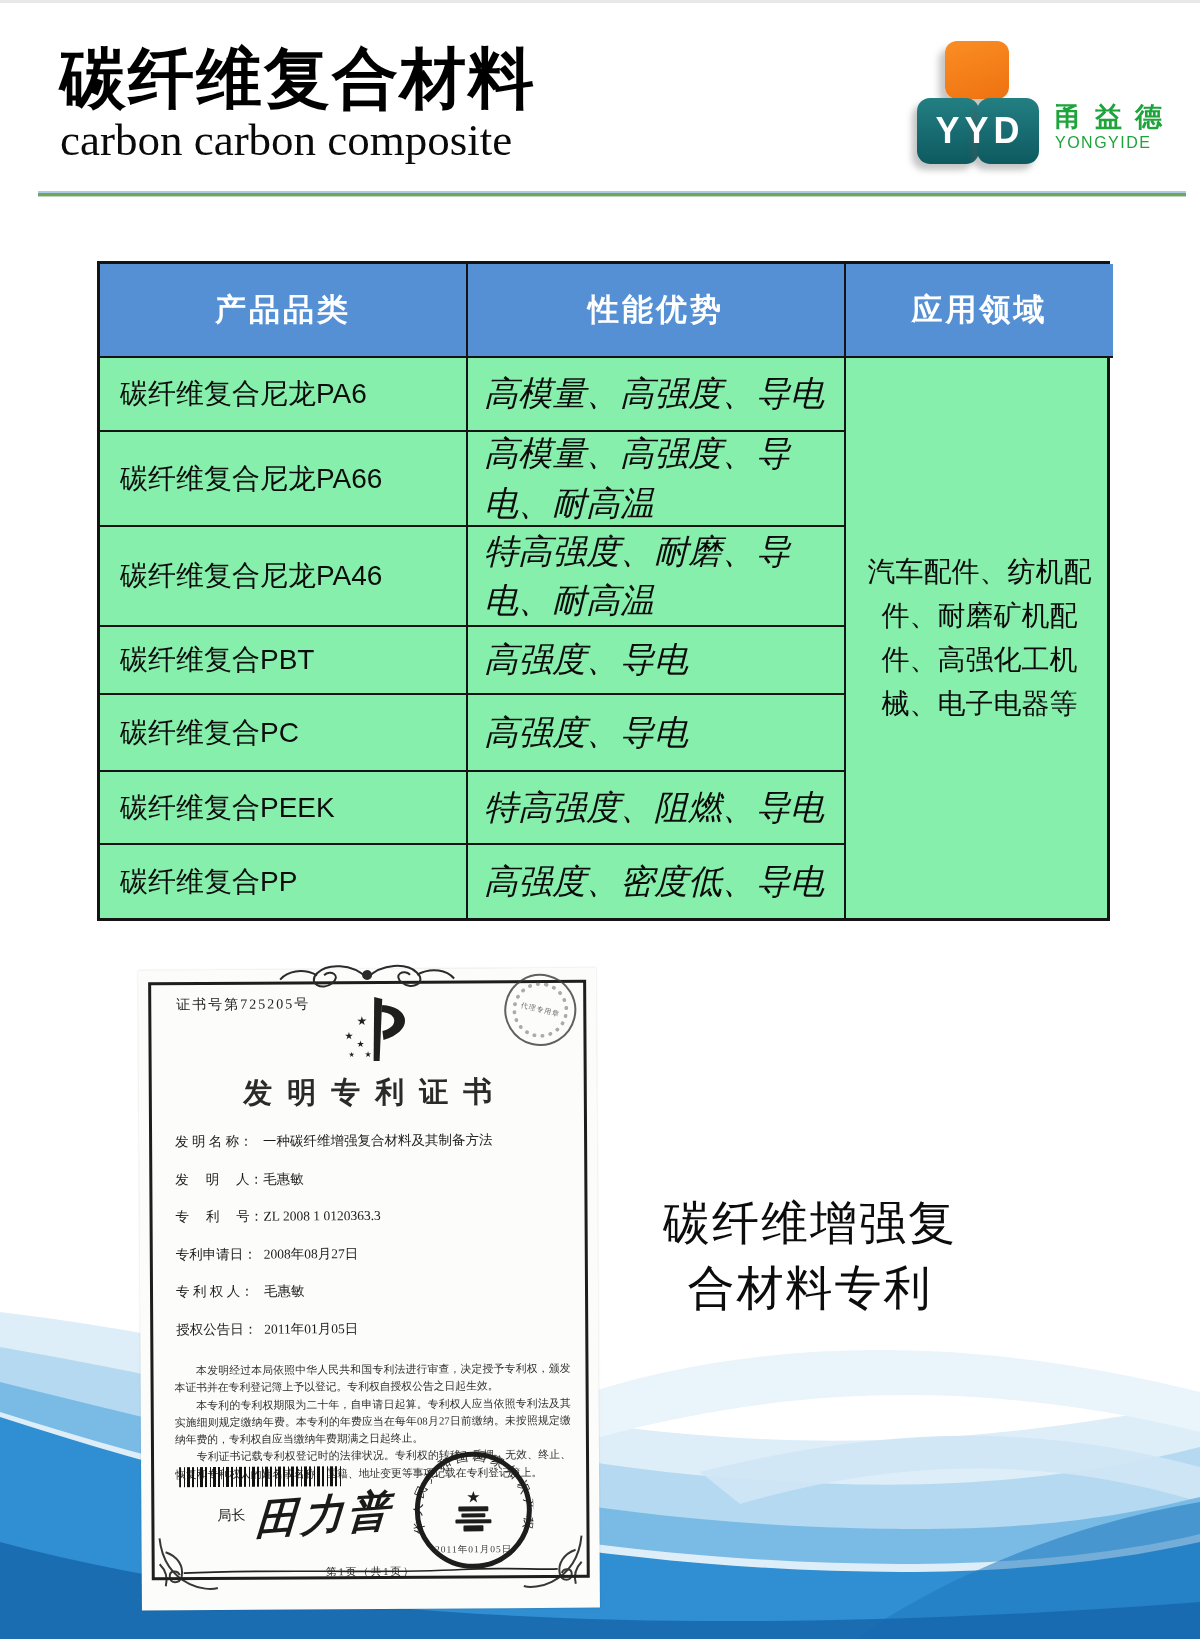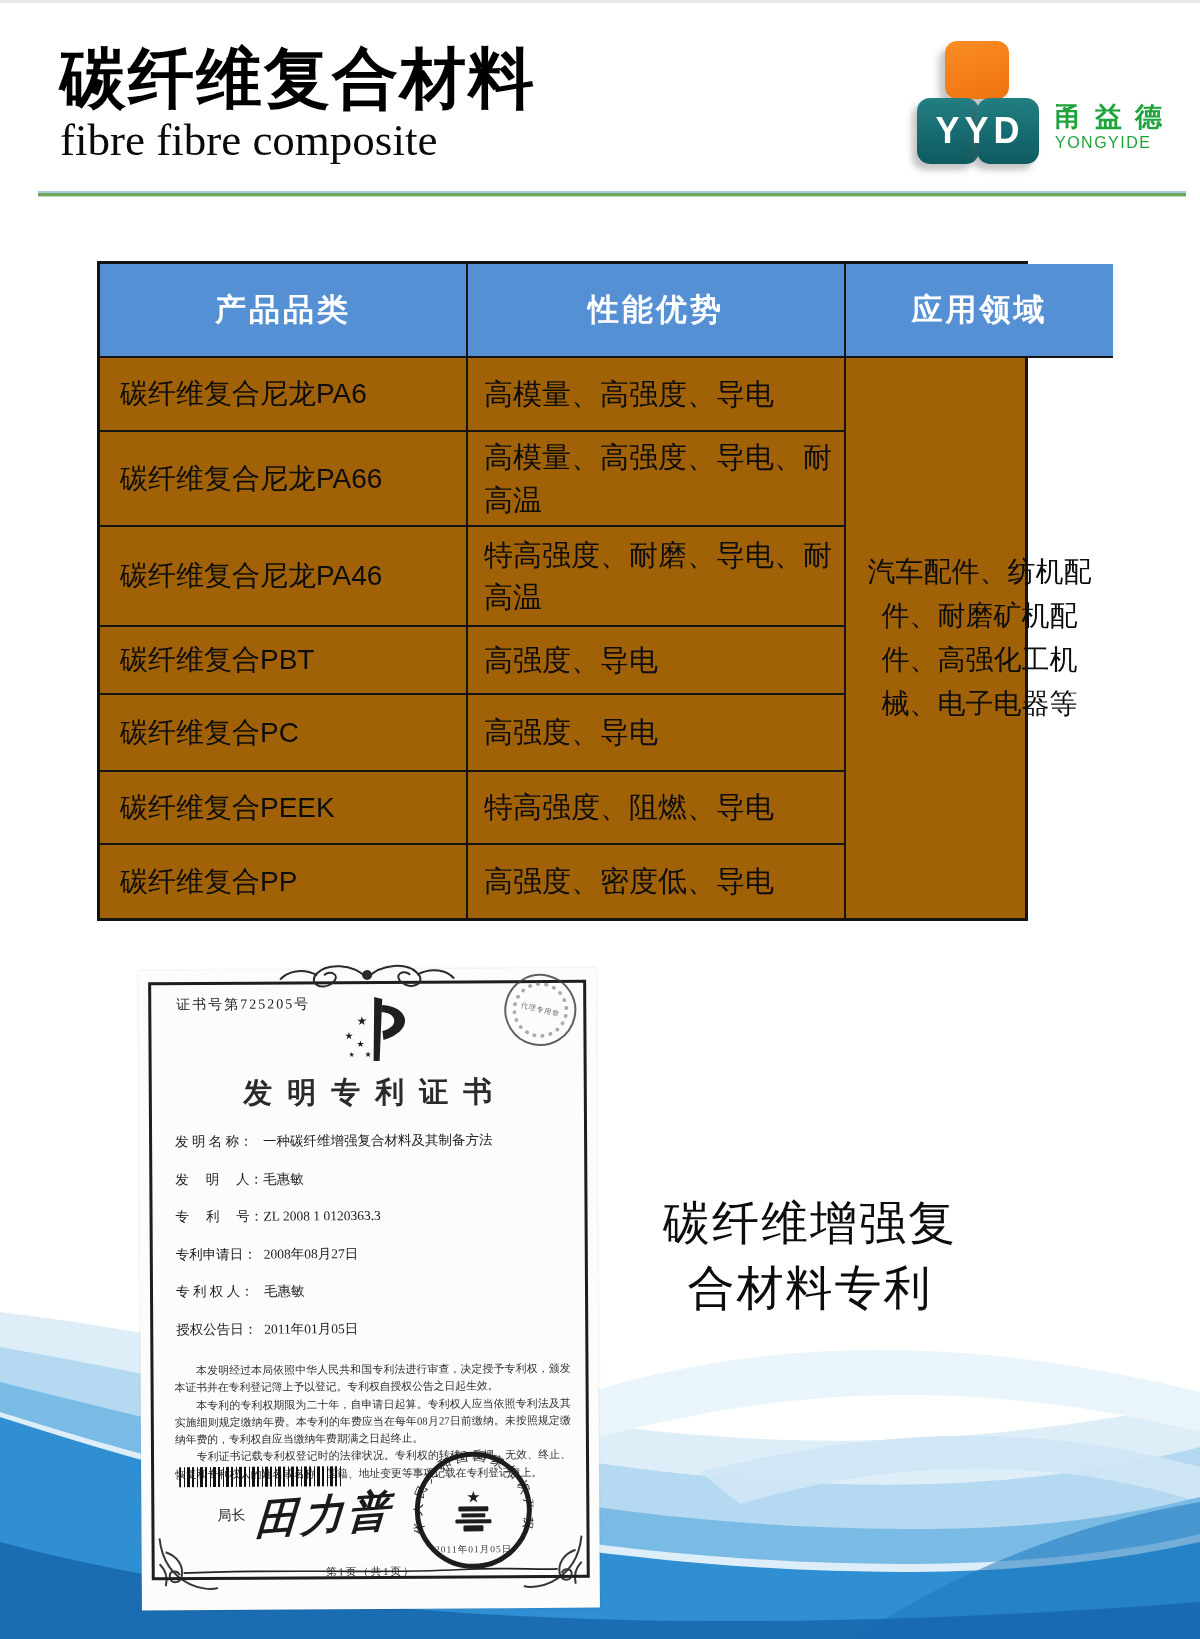--- a/index.html
+++ b/index.html
@@ -37,33 +37,33 @@
     display:flex; align-items:center; justify-content:center;
     color:#fff; font-size:36px; font-weight:800; letter-spacing:5px; padding-left:4px;
   }
   .logo-cn { position:absolute; left:160px; top:66px; font-size:27px; font-weight:800;
              color:#1ea43b; letter-spacing:13px; white-space:nowrap; }
   .logo-en { position:absolute; left:160px; top:101px; font-size:16px; font-weight:400;
              color:#1ea43b; letter-spacing:1.5px; white-space:nowrap; }
 
   
   .ptable {
-    position:absolute; left:97px; top:258px; width:931px;
+    position:absolute; left:97px; top:258px; width:1013px;
     display:grid; grid-template-columns:368px 378px 267px;
     grid-template-rows:94px 74px 95px 100px 68px 77px 73px 73px;
-    border:3px solid #141414; background:#a16207;
+    border:3px solid #141414; background:#86efac;
   }
   .cell { display:flex; align-items:center; }
   .br { border-right:2px solid #141414; }
   .bb { border-bottom:2px solid #141414; }
   .hcell { justify-content:center; background:#5590d5; color:#fff;
            font-size:31px; font-weight:700; letter-spacing:3px; }
   .pcell { font-size:28px; padding-left:20px; color:#0d0d0d; }
-  .acell { font-family:"Liberation Serif", serif; font-size:29px; padding-left:16px;
-           padding-right:6px; line-height:1.45; color:#0d0d0d; }
+  .acell { font-family:"Liberation Serif", serif; font-size:34px; padding-left:16px;
+           padding-right:6px; line-height:1.45; color:#0d0d0d;font-style:italic; }
   .appcell {
     grid-column:3; grid-row:2 / 9; font-family:"Liberation Serif", serif;
     font-size:28px; line-height:1.58; text-align:center; color:#0d0d0d;
     display:flex; align-items:center; justify-content:center; padding:0 16px;
   }
 
   
   .cert {
     position:absolute; left:140px; top:966px; width:458px; height:640px;
     background:#fcfcfa; z-index:3; transform:rotate(-.35deg);
@@ -129,21 +129,21 @@
     <path d="M700,230 C900,180 1050,185 1200,225 L1200,260 C1050,215 900,215 740,262 Z" fill="#CFE6F5" opacity=".9"></path>
     <path d="M0,140 C300,215 560,275 820,285 C1000,292 1100,280 1200,255 L1200,400 0,400Z" fill="#7ABBE6"></path>
     <path d="M0,170 C320,272 640,322 900,322 C1030,322 1130,309 1200,292 L1200,302 C1120,320 1020,332 900,332 C640,332 320,282 0,177 Z" fill="#ffffff" opacity=".75"></path>
     <path d="M0,175 C320,280 640,330 900,330 C1020,330 1120,318 1200,300 L1200,400 0,400Z" fill="#2F8FD2"></path>
     <path d="M850,400 C950,330 1080,280 1200,260 L1200,400 Z" fill="#1E78BC" opacity=".55"></path>
     <path d="M0,300 C300,380 700,398 1200,360 L1200,400 0,400Z" fill="#1767AD" opacity=".85"></path>
   </svg>
 
   <div class="page-header">
     <div class="main-title">碳纤维复合材料</div>
-    <div class="sub-title">fibre fibre composite</div>
+    <div class="sub-title">carbon carbon composite</div>
   </div>
 
   <div class="logo">
     <div class="logo-orange"></div>
     <div class="logo-teal">
       <div class="sq l"></div>
         <div class="sq r"></div>
     </div>
     <div class="logo-yyd">YYD</div>
     <div class="logo-cn">甬益德</div>

